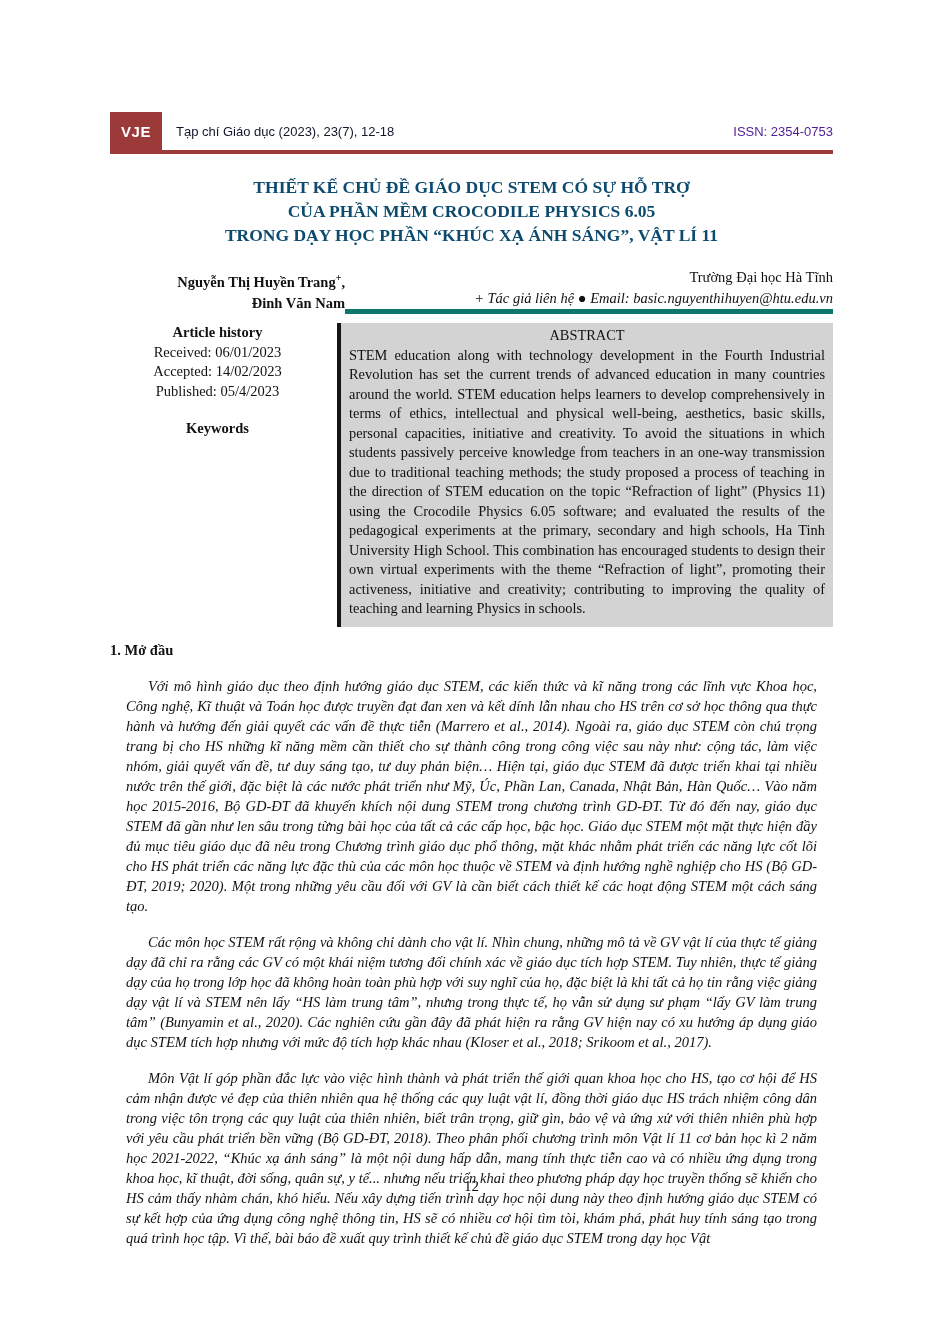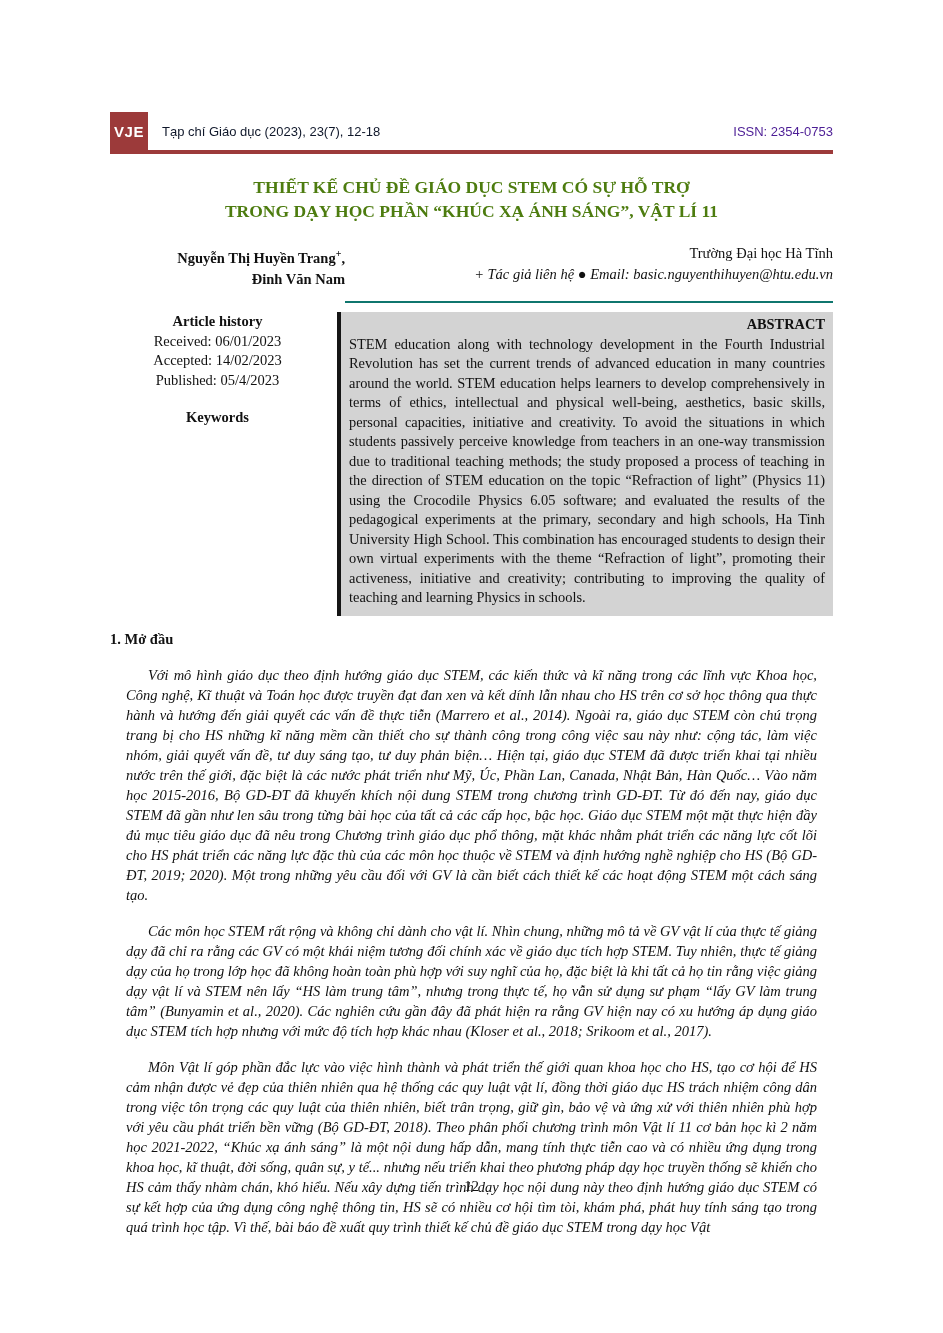--- a/index.html
+++ b/index.html
@@ -17,21 +17,21 @@
     width:723px;
   }
 
   
   .header-row {
     display:flex;
     align-items:center;
     height:38px;
   }
   .logo {
-    width:38px; height:38px;
+    width:52px; height:38px;
     background:#9C3A3A;
     color:#fff;
     font-family:"Liberation Sans", sans-serif;
     font-weight:bold;
     font-size:15px;
     display:flex; align-items:center; justify-content:center;
     letter-spacing:0.5px;
     flex:0 0 auto;
   }
   .citation {
@@ -52,40 +52,40 @@
     width:100%;
   }
 
   
   .paper-title {
     margin-top:21px;
     text-align:center;
     font-weight:bold;
     font-size:17.5px;
     line-height:24px;
-    color:#4d7c0f;
+    color:#0c4a6e;
   }
 
   
   .authors-row {
     margin-top:20px;
     display:flex;
     font-size:14.5px;
     line-height:21px;
     text-align:right;
   }
   .authors-left {
     width:235px;
     flex:0 0 auto;
     font-weight:bold;
   }
   .authors-right {
     flex:1;
-    border-bottom:2px solid #0f766e;
-    padding-bottom:16px;
+    border-bottom:5px solid #0f766e;
+    padding-bottom:0;
   }
   .authors-right .contact { font-style:italic; }
   sup { font-size:10px; }
 
   
   .info-row {
     margin-top:9px;
     display:flex;
     align-items:stretch;
   }
@@ -102,21 +102,21 @@
   .info-left .spacer { height:18px; }
   .abstract-box {
     flex:1;
     border-left:4px solid #151515;
     background:#D3D3D3;
     padding:3px 8px 8px 8px;
     font-size:14.4px;
     line-height:19.5px;
     text-align:justify;
   }
-  .abstract-box .abstract-heading { font-weight:bold; text-align:right; }
+  .abstract-box .abstract-heading { font-weight:normal; text-align:center; }
 
   
   .body-text {
     margin-top:13px;
     font-size:14.5px;
     line-height:20px;
     text-align:justify;
   }
   .section-heading {
     font-weight:bold;
@@ -147,20 +147,21 @@
     <div class="header-row">
       <div class="logo">VJE</div>
       <div class="citation">Tạp chí Giáo dục (2023), 23(7), 12-18</div>
       <div class="issn">ISSN: 2354-0753</div>
     </div>
     <div class="header-rule"></div>
   </div>
 
   <div class="paper-title">
     <div>THIẾT KẾ CHỦ ĐỀ GIÁO DỤC STEM CÓ SỰ HỖ TRỢ</div>
+    <div>CỦA PHẦN MỀM CROCODILE PHYSICS 6.05</div>
     <div>TRONG DẠY HỌC PHẦN “KHÚC XẠ ÁNH SÁNG”, VẬT LÍ 11</div>
   </div>
 
   <div class="authors-row">
     <div class="authors-left">
       <div><span>Nguyễn Thị Huyền Trang</span><sup>+</sup><span>,</span></div>
       <div>Đinh Văn Nam</div>
     </div>
     <div class="authors-right">
       <div>Trường Đại học Hà Tĩnh</div>

